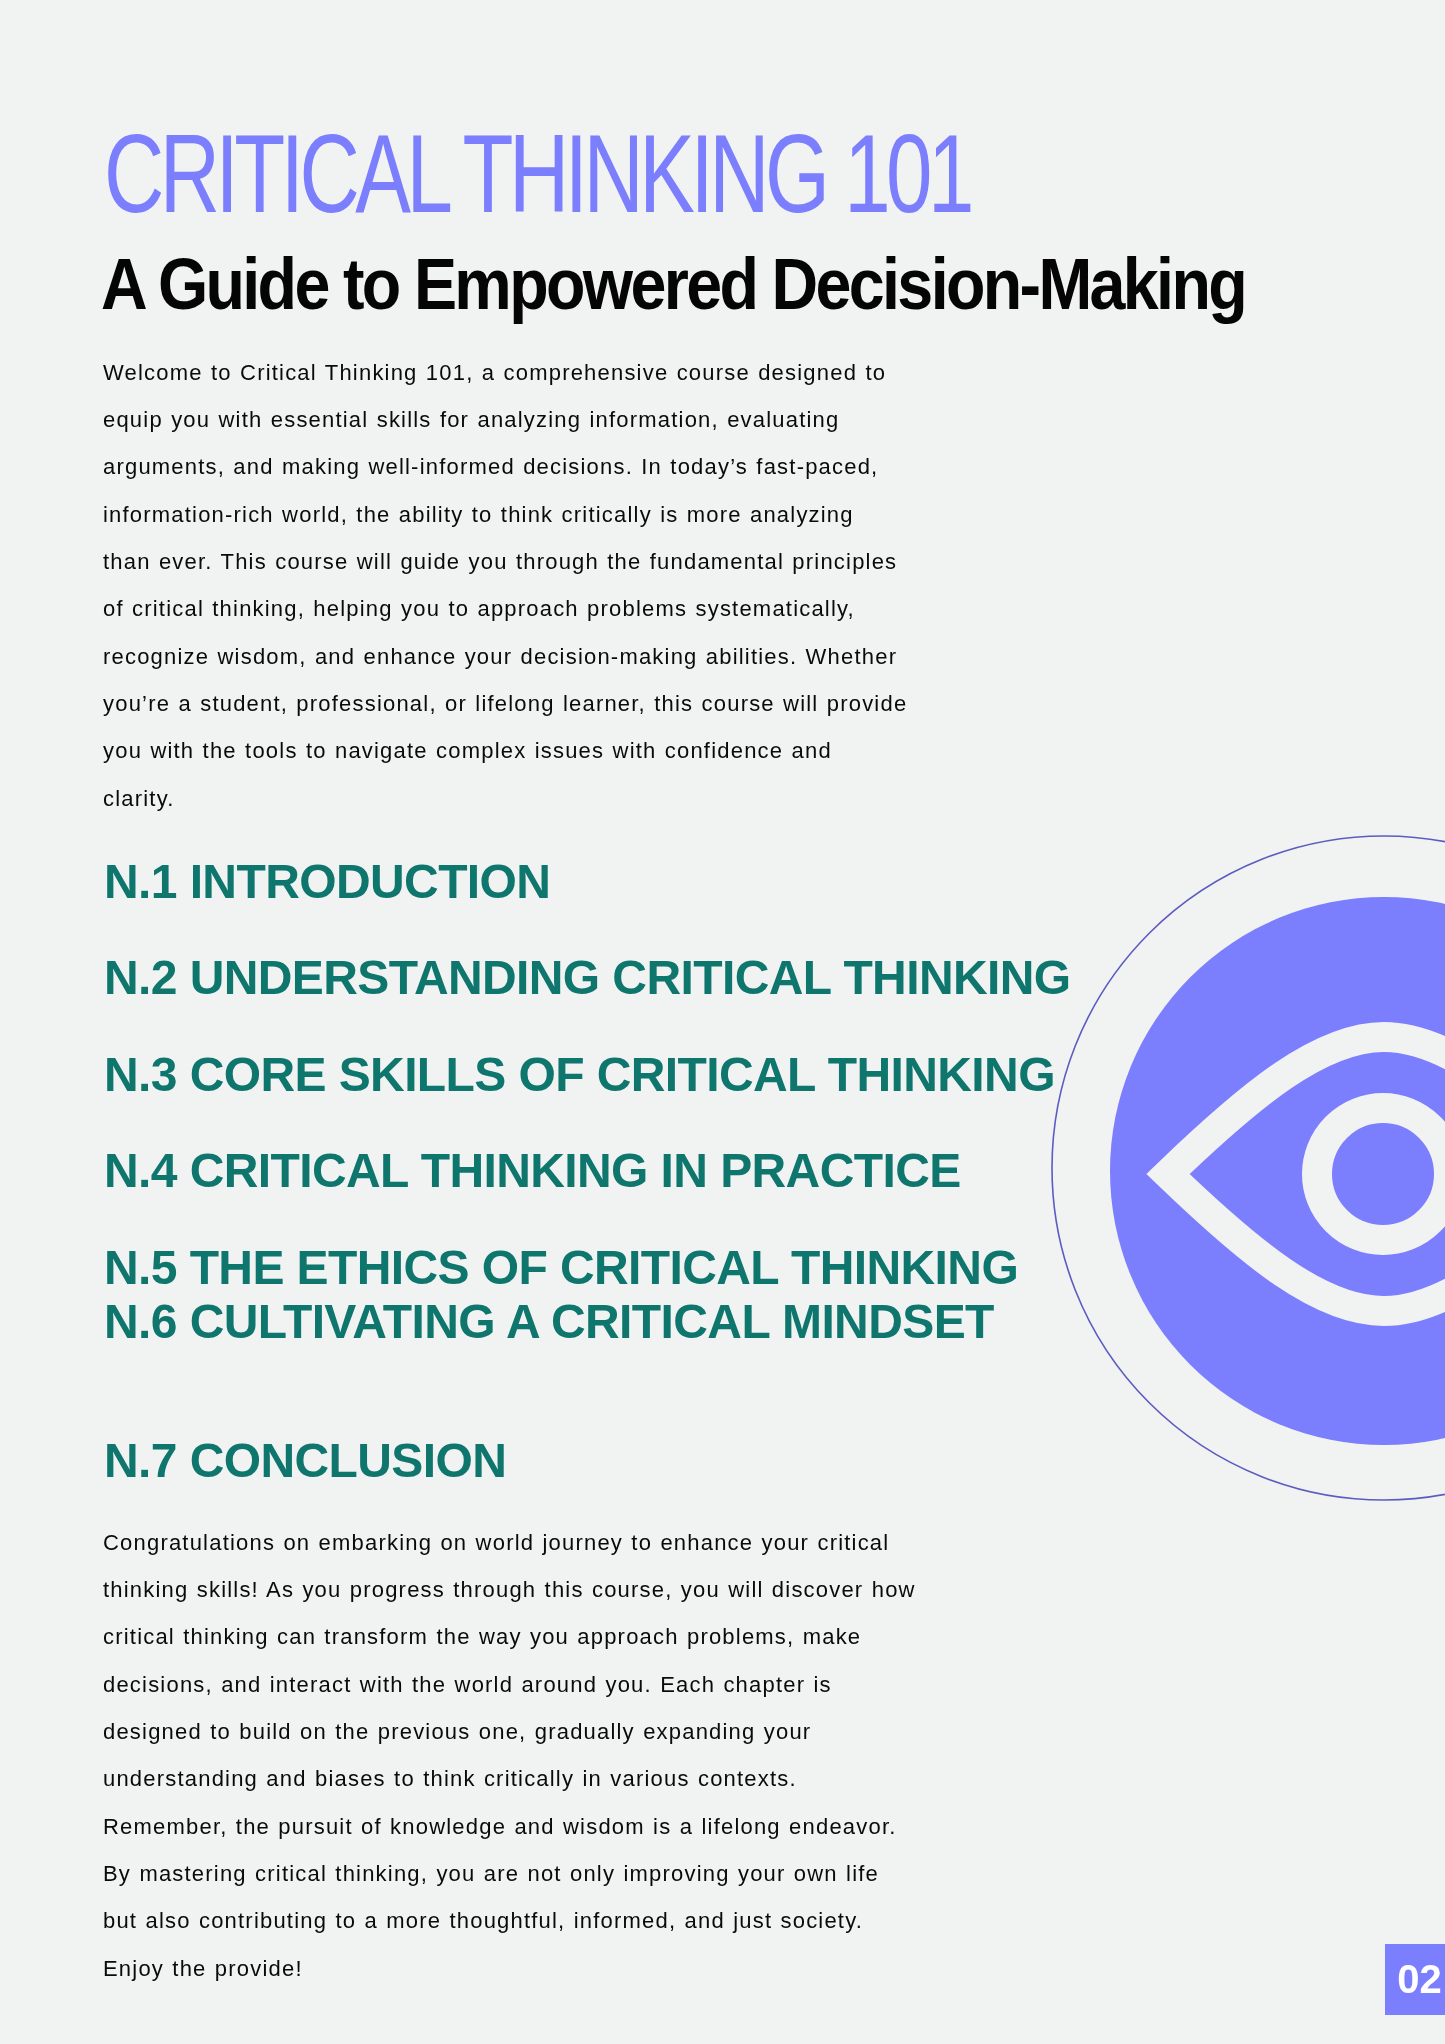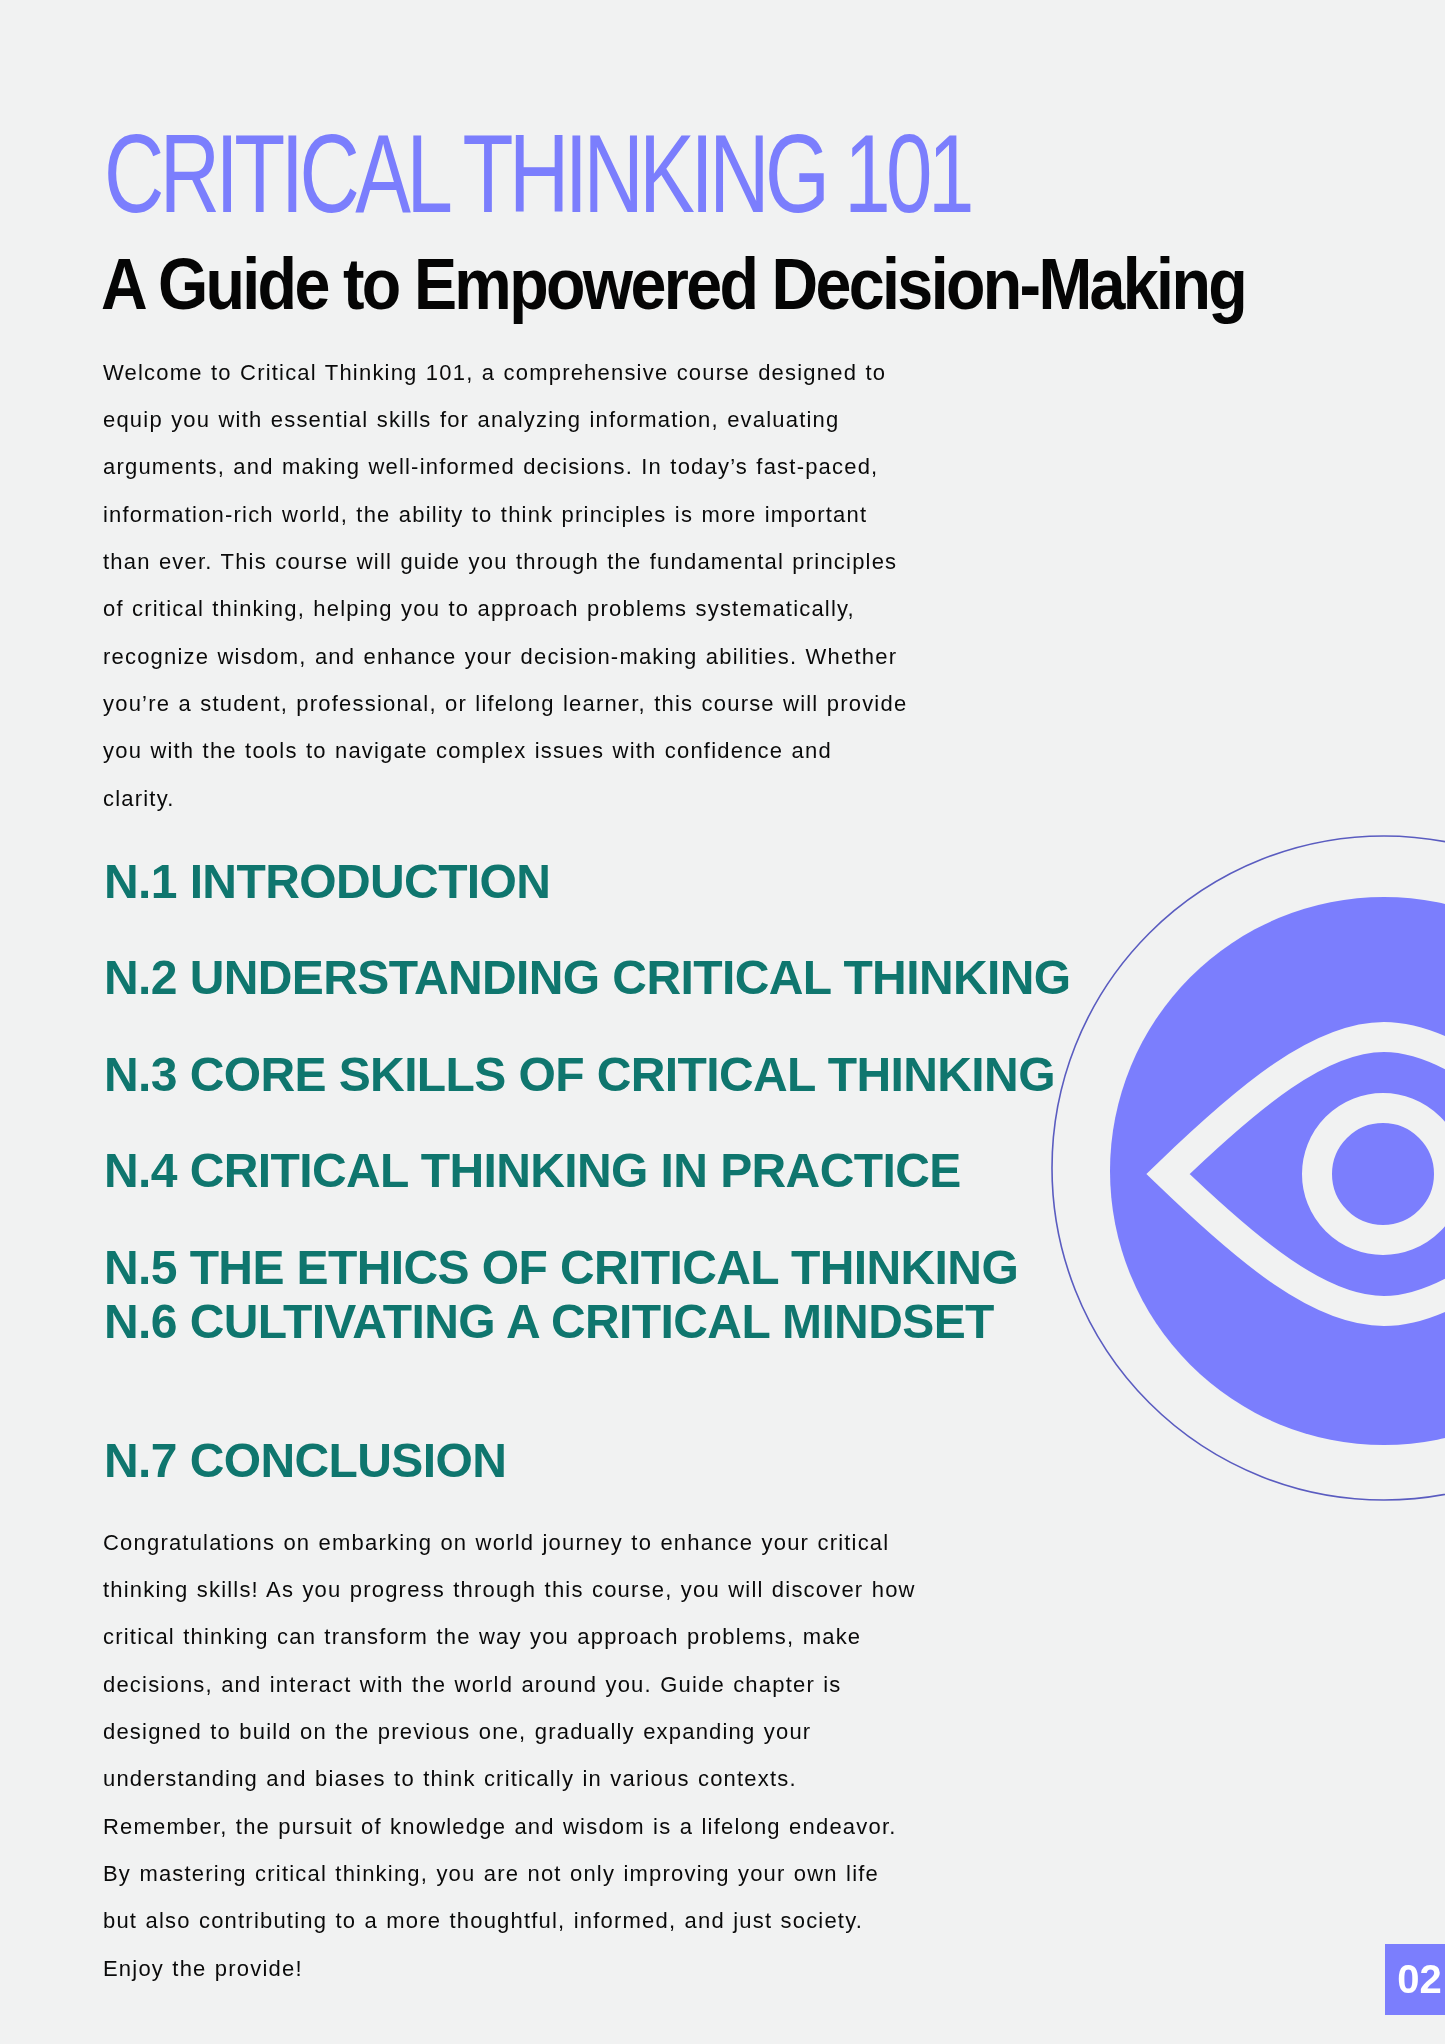--- a/index.html
+++ b/index.html
@@ -54,21 +54,21 @@
 </head>
 <body>
 
 <div class="abs title">CRITICAL THINKING 101</div>
 <div class="abs subtitle">A Guide to Empowered Decision-Making</div>
 
 <div>
   <div class="para-line" style="top:358px">Welcome to Critical Thinking 101, a comprehensive course designed to</div>
   <div class="para-line" style="top:405px">equip you with essential skills for analyzing information, evaluating</div>
   <div class="para-line" style="top:452px">arguments, and making well-informed decisions. In today’s fast-paced,</div>
-  <div class="para-line" style="top:500px">information-rich world, the ability to think principles is more important</div>
+  <div class="para-line" style="top:500px">information-rich world, the ability to think critically is more analyzing</div>
   <div class="para-line" style="top:547px">than ever. This course will guide you through the fundamental principles</div>
   <div class="para-line" style="top:594px">of critical thinking, helping you to approach problems systematically,</div>
   <div class="para-line" style="top:642px">recognize wisdom, and enhance your decision-making abilities. Whether</div>
   <div class="para-line" style="top:689px">you’re a student, professional, or lifelong learner, this course will provide</div>
   <div class="para-line" style="top:736px">you with the tools to navigate complex issues with confidence and</div>
   <div class="para-line" style="top:784px">clarity.</div>
 </div>
 
 <div>
   <div class="toc-item" style="top:864px">N.1 INTRODUCTION</div>
@@ -90,21 +90,21 @@
     <path d="M1168 1174 C 1250 1095, 1320 1037, 1384 1037 C 1448 1037, 1518 1095, 1600 1174 C 1518 1253, 1448 1311, 1384 1311 C 1320 1311, 1250 1253, 1168 1174 Z" fill="none" stroke="#f1f2f2" stroke-width="30" stroke-linejoin="miter"></path>
 
     <circle cx="1383" cy="1174" r="66" fill="none" stroke="#f1f2f2" stroke-width="30"></circle>
   </svg>
 </div>
 
 <div>
   <div class="para-line" style="top:1528px">Congratulations on embarking on world journey to enhance your critical</div>
   <div class="para-line" style="top:1575px">thinking skills! As you progress through this course, you will discover how</div>
   <div class="para-line" style="top:1622px">critical thinking can transform the way you approach problems, make</div>
-  <div class="para-line" style="top:1670px">decisions, and interact with the world around you. Guide chapter is</div>
+  <div class="para-line" style="top:1670px">decisions, and interact with the world around you. Each chapter is</div>
   <div class="para-line" style="top:1717px">designed to build on the previous one, gradually expanding your</div>
   <div class="para-line" style="top:1764px">understanding and biases to think critically in various contexts.</div>
   <div class="para-line" style="top:1812px">Remember, the pursuit of knowledge and wisdom is a lifelong endeavor.</div>
   <div class="para-line" style="top:1859px">By mastering critical thinking, you are not only improving your own life</div>
   <div class="para-line" style="top:1906px">but also contributing to a more thoughtful, informed, and just society.</div>
   <div class="para-line" style="top:1954px">Enjoy the provide!</div>
 </div>
 
 <div class="page-badge">02</div>
 

